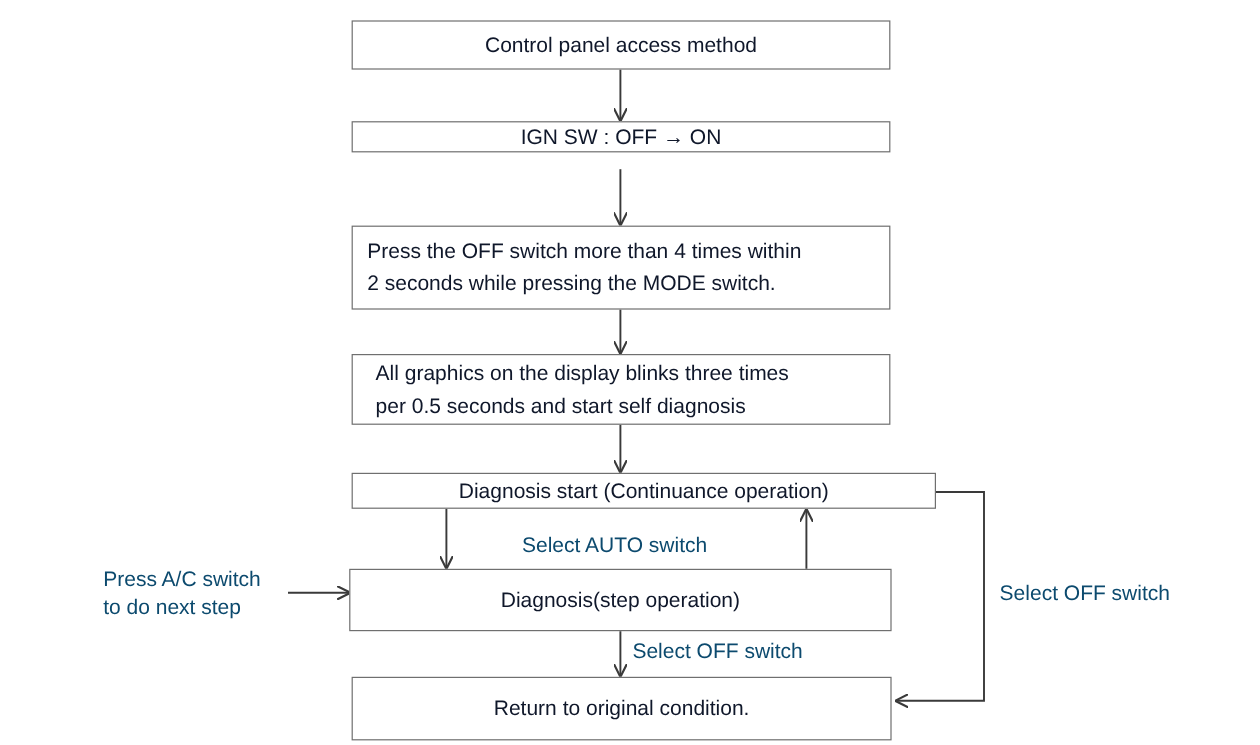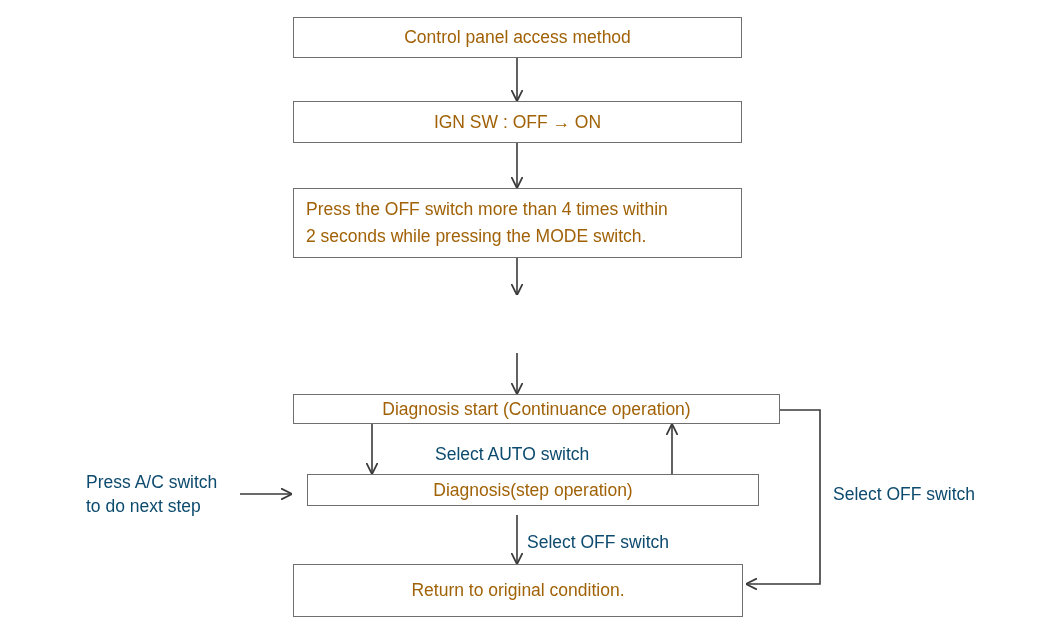--- a/index.html
+++ b/index.html
@@ -21,21 +21,21 @@
   }
   .node {
     position: absolute;
     box-sizing: border-box;
     border: 1px solid #6f6f6f;
     background: #ffffff;
     display: flex;
     align-items: center;
     font-size: 17.5px;
     line-height: 27px;
-    color: #a16207;
+    color: #0f172a;
     white-space: pre-line;
   }
   .node.center {
     justify-content: center;
     text-align: center;
   }
   .node.left {
     justify-content: flex-start;
     text-align: left;
     padding-left: 19px;
@@ -87,29 +87,31 @@
 
     <line x1="517" y1="515" x2="517" y2="563" marker-end="url(#arrow)"></line>
 
     <polyline points="743,410 820,410 820,584 747,584" marker-end="url(#arrow)"></polyline>
 
     <line x1="240" y1="494" x2="291" y2="494" marker-end="url(#arrow)"></line>
   </svg>
 
   <div class="node center" style="left:293px; top:17px; width:449px; height:41px;">Control panel access method</div>
 
-  <div class="node center" style="left:293px; top:101px; width:449px; height:42px;">IGN SW : OFF → ON</div>
+  <div class="node center" style="left:293px; top:101px; width:449px; height:26px;">IGN SW : OFF → ON</div>
 
   <div class="node left" style="left:293px; top:188px; width:449px; height:70px;padding-left:12px;">Press the OFF switch more than 4 times within
 2 seconds while pressing the MODE switch.</div>
 
+  <div class="node left" style="left:293px; top:295px; width:449px; height:59px;">All graphics on the display blinks three times
+per 0.5 seconds and start self diagnosis</div>
 
   <div class="node center" style="left:293px; top:394px; width:487px; height:30px;">Diagnosis start (Continuance operation)</div>
 
-  <div class="node center" style="left:291px; top:474px; width:452px; height:32px;margin-left:16px;">Diagnosis(step operation)</div>
+  <div class="node center" style="left:291px; top:474px; width:452px; height:52px;">Diagnosis(step operation)</div>
 
   <div class="node center" style="left:293px; top:564px; width:450px; height:53px;">Return to original condition.</div>
 
   <div class="label" style="left:435px; top:442px;">Select AUTO switch</div>
 
   <div class="label" style="left:527px; top:530px;">Select OFF switch</div>
 
   <div class="label" style="left:833px; top:482px;">Select OFF switch</div>
 
   <div class="label" style="left:86px; top:470px;">Press A/C switch

